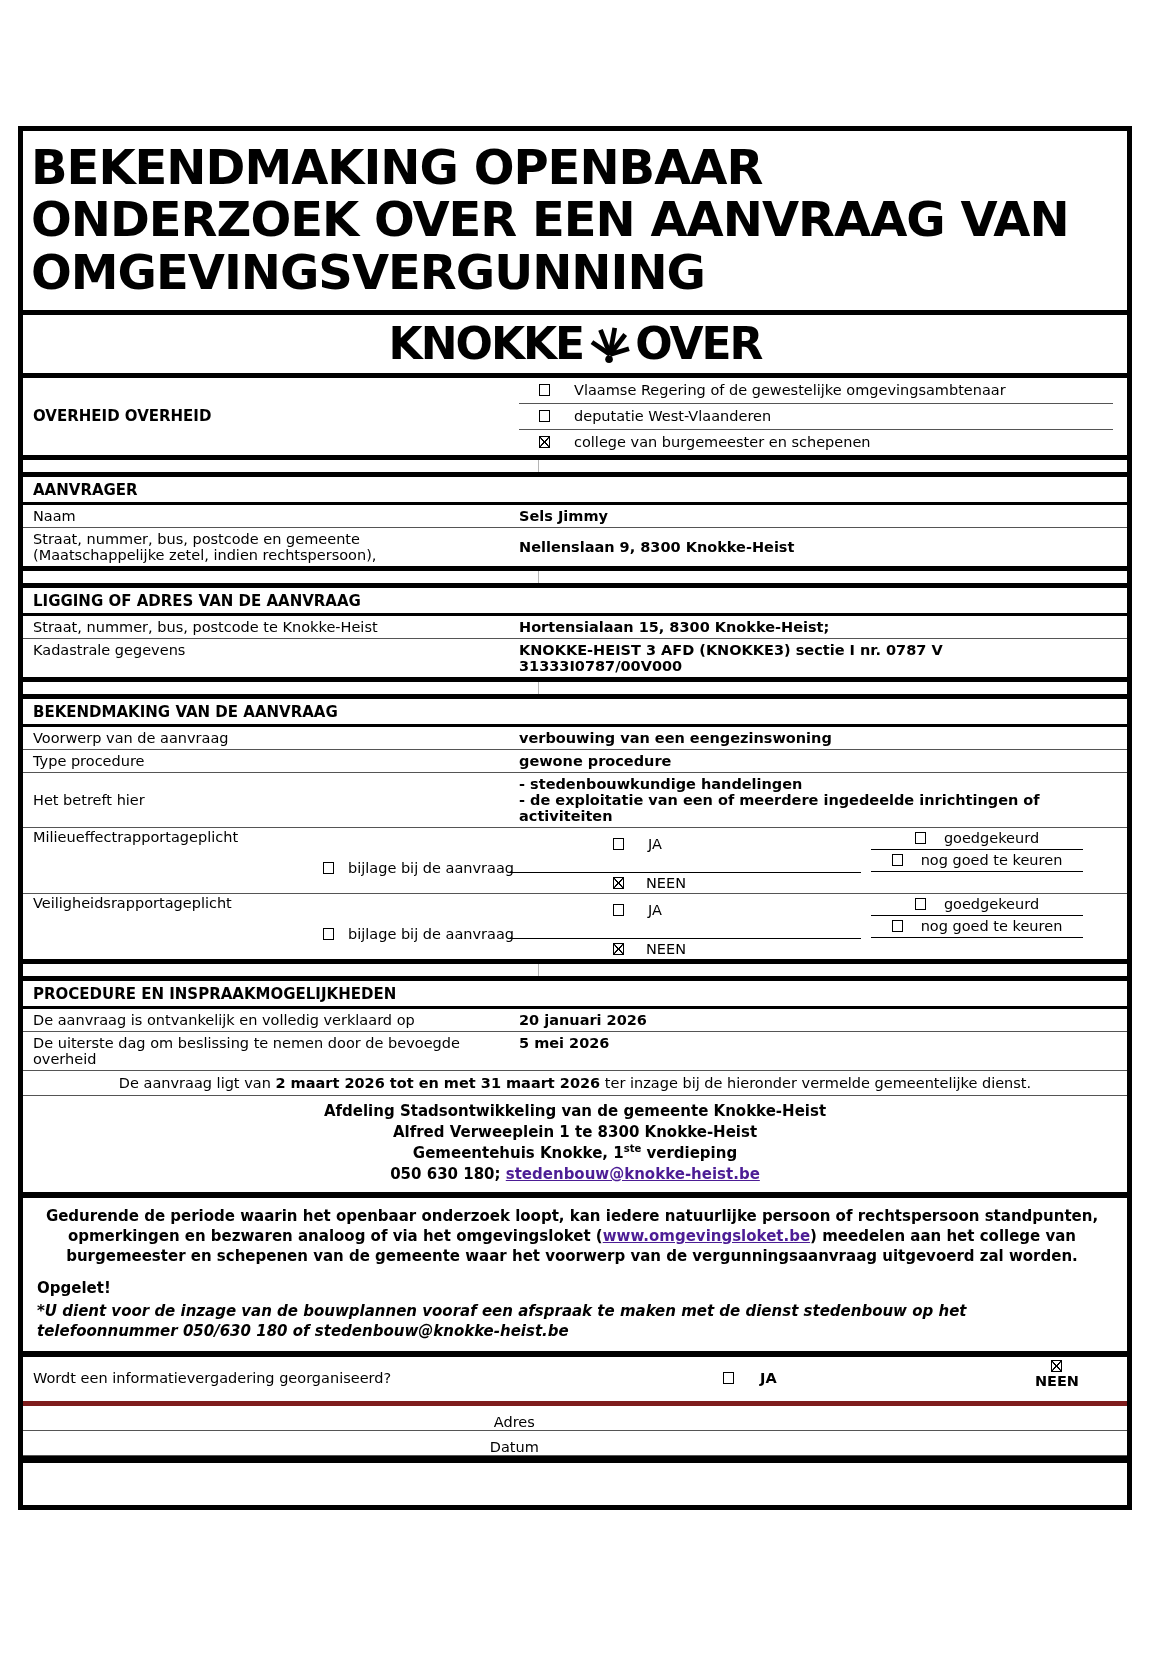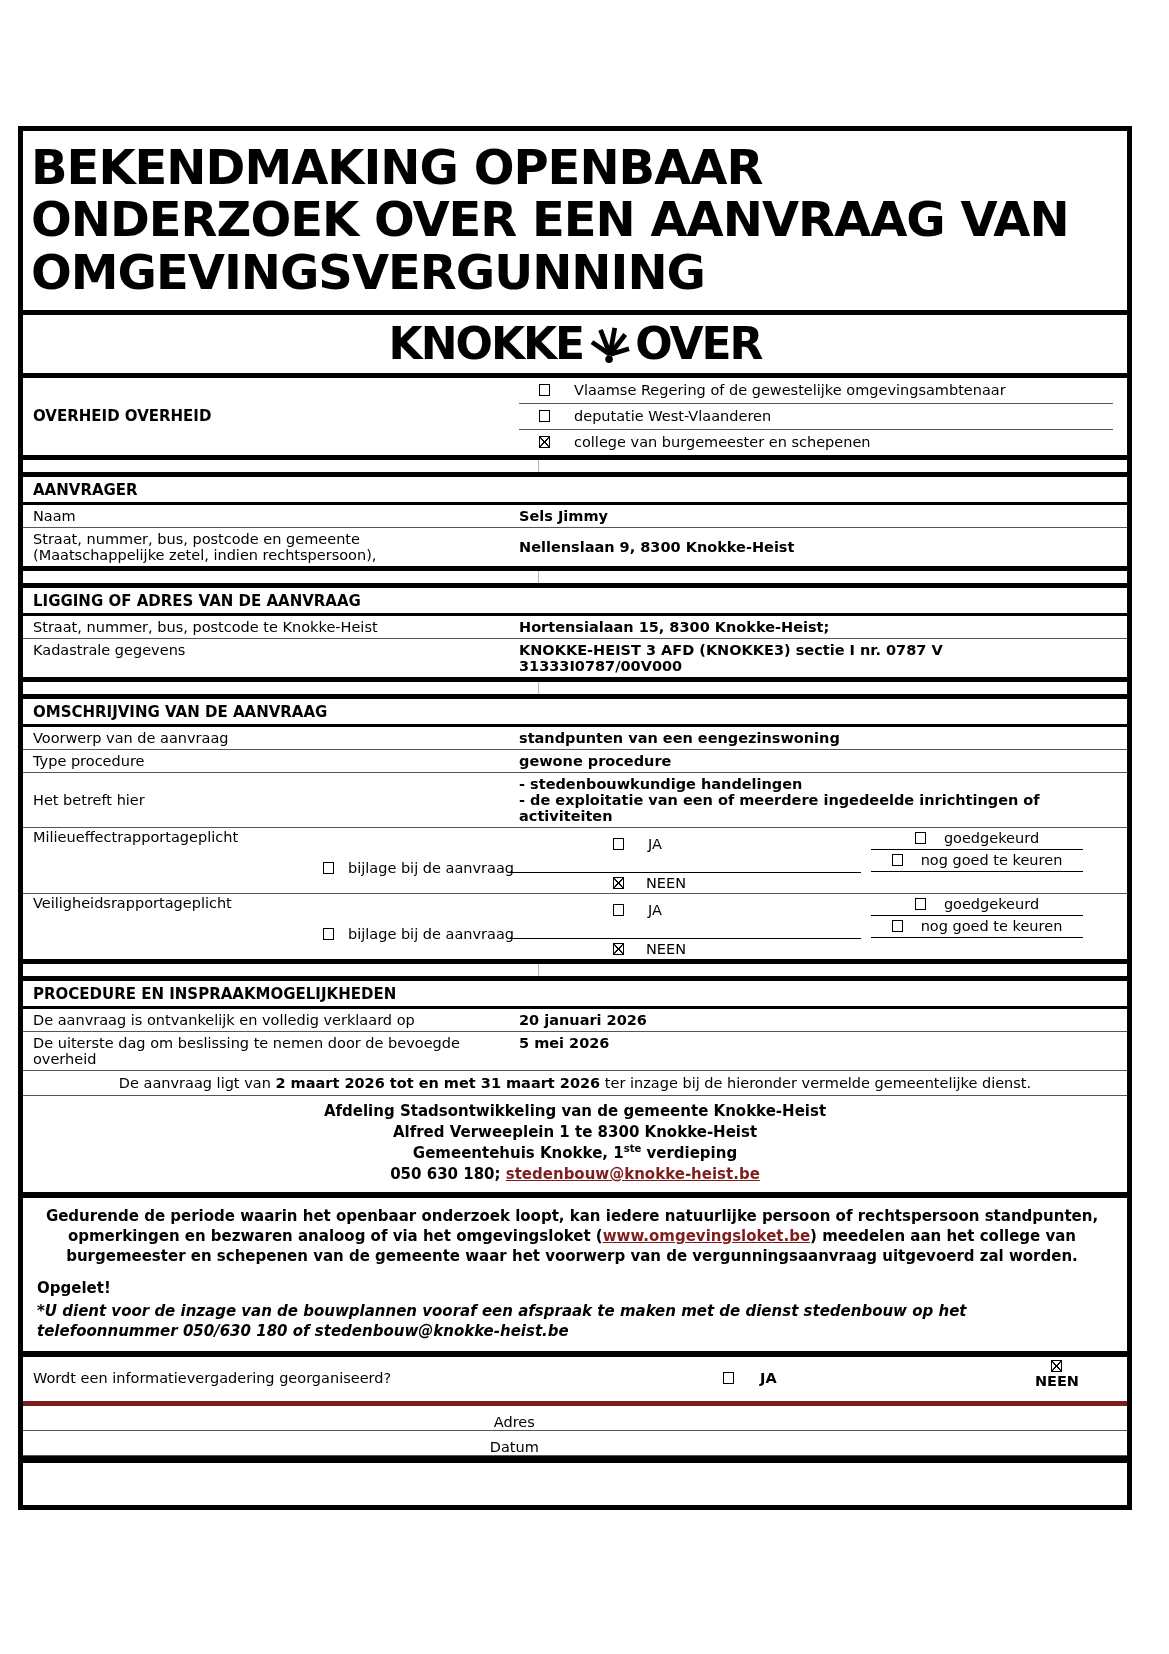--- a/index.html
+++ b/index.html
@@ -54,21 +54,21 @@
   .center-row{display:block;text-align:center;padding:4px 0;font-size:14.5px;border-bottom:1px solid #555;}
   .dienst{text-align:center;font-weight:bold;font-size:15px;line-height:1.38;padding:5px 0 7px 0;}
   sup{font-size:10px;}
 
   
   .notice{padding:8px 20px 10px 14px;font-size:15px;font-weight:bold;line-height:1.35;}
   .notice .centered{text-align:center;padding:0 8px;}
   .opgelet{margin-top:12px;}
   .note{font-style:italic;margin-top:2px;}
 
-  a.link{color:#7f1d1d;text-decoration:underline;font-weight:bold;}
+  a.link{color:#4c1d95;text-decoration:underline;font-weight:bold;}
 
   
   .info-row{position:relative;height:44px;border-bottom:5px solid #7f1d1d;font-size:14.5px;}
   .info-row .ilabel{position:absolute;left:10px;top:13px;}
   .info-row .ja{position:absolute;left:700px;top:13px;display:flex;align-items:center;gap:26px;font-weight:bold;}
   .info-row .neen-col{position:absolute;right:48px;top:3px;display:flex;flex-direction:column;align-items:center;gap:1px;font-weight:bold;}
   .slim-row{height:24px;border-bottom:1px solid #555;display:flex;align-items:flex-end;font-size:14.5px;}
   .slim-row .clab{width:89%;text-align:center;}
   .filler{flex:1;}
 </style>
@@ -149,24 +149,24 @@
         <div class="val">
           <div>KNOKKE-HEIST 3 AFD (KNOKKE3) sectie I nr. 0787  V</div>
           <div>31333I0787/00V000</div>
         </div>
       </div>
     </div>
 
     <div class="sep"></div>
 
     <div>
-      <div class="sec-header">OMSCHRIJVING VAN DE AANVRAAG</div>
+      <div class="sec-header">BEKENDMAKING VAN DE AANVRAAG</div>
       <div class="row">
         <div class="lbl">Voorwerp van de aanvraag</div>
-        <div class="val">standpunten van een eengezinswoning</div>
+        <div class="val">verbouwing van een eengezinswoning</div>
       </div>
       <div class="row">
         <div class="lbl">Type procedure</div>
         <div class="val">gewone procedure</div>
       </div>
       <div class="row vcenter" style="min-height:40px;">
         <div class="lbl">Het betreft hier</div>
         <div class="val">
           <div>- stedenbouwkundige handelingen</div>
           <div>- de exploitatie van een of meerdere ingedeelde inrichtingen of activiteiten</div>

